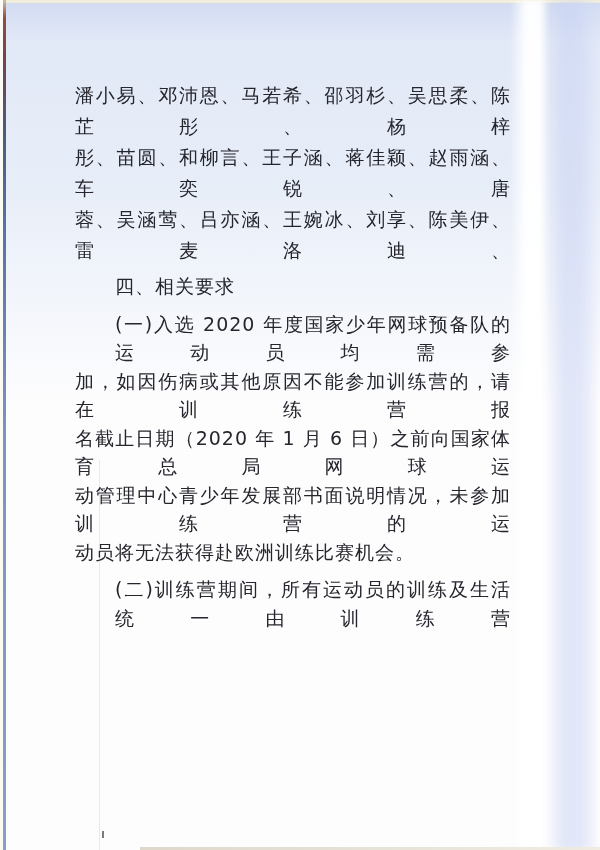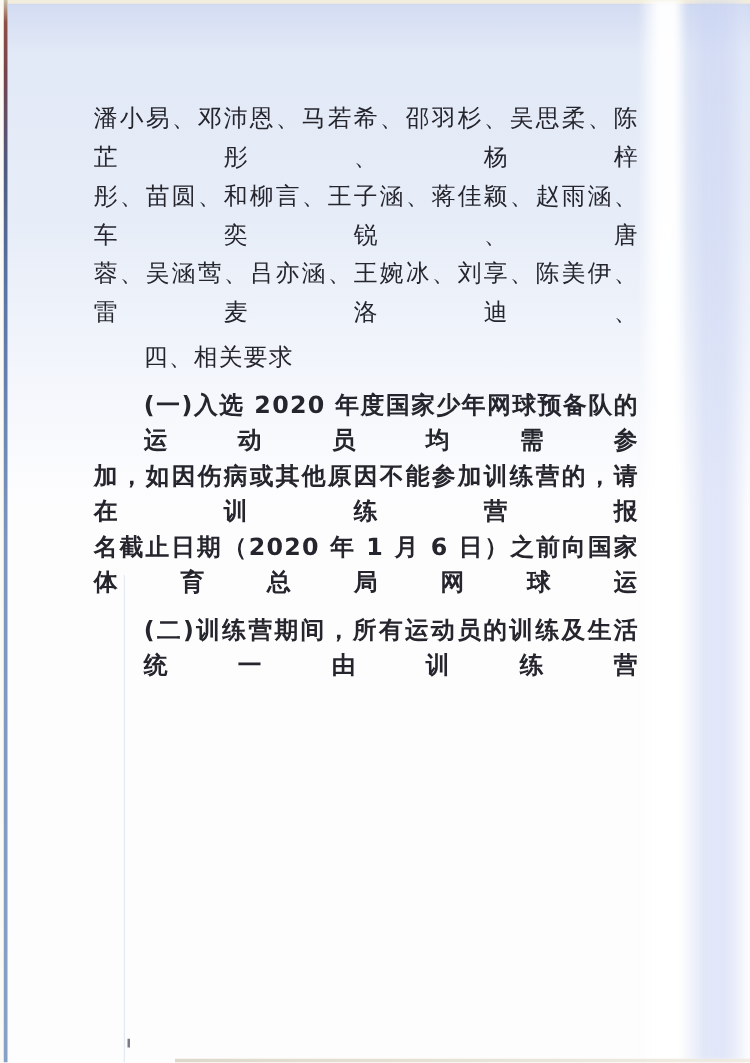--- a/index.html
+++ b/index.html
@@ -33,21 +33,21 @@
   .bottom-scan-line { position: absolute; left: 140px; right: 0; bottom: 0; height: 3px; opacity: .85;
                     background: linear-gradient(90deg, #d8d2c1, #e3dfd1 55%, #efeade); }
   .ink-speck      { position: absolute; left: 102px; top: 831px; width: 2px; height: 7px;
                     background: #5a5a66; opacity: .8; }
 
   
   .content { position: absolute; left: 75px; top: 80px; width: 436px;
              color: #25252d; font-size: 19px; letter-spacing: 1px; }
   .nline { line-height: 31px; text-align: justify; text-align-last: justify; }
   .nline.last { text-align-last: left; }
-  .pline { line-height: 28.5px; text-align: justify; text-align-last: justify; font-weight: bold; }
+  .pline { line-height: 28.5px; text-align: justify; text-align-last: justify; }
   .pline.first { padding-left: 40px; box-sizing: border-box; }
   .pline.last { text-align-last: left; }
   .heading { line-height: 28.5px; padding-left: 40px; margin-top: 6px; }
   .para { margin-top: 9px; }
 </style>
 </head>
 <body>
 
 <div class="scan-page">
 
@@ -68,20 +68,22 @@
       <div class="nline">彤、苗圆、和柳言、王子涵、蒋佳颖、赵雨涵、车奕锐、唐</div>
       <div class="nline">蓉、吴涵莺、吕亦涵、王婉冰、刘享、陈美伊、雷麦洛迪、</div>
     </div>
 
     <div class="heading">四、相关要求</div>
 
     <div class="para">
       <div class="pline first">(一)入选 2020 年度国家少年网球预备队的运动员均需参</div>
       <div class="pline">加，如因伤病或其他原因不能参加训练营的，请在训练营报</div>
       <div class="pline">名截止日期（2020 年 1 月 6 日）之前向国家体育总局网球运</div>
+      <div class="pline">动管理中心青少年发展部书面说明情况，未参加训练营的运</div>
+      <div class="pline last">动员将无法获得赴欧洲训练比赛机会。</div>
     </div>
 
     <div class="para">
       <div class="pline first">(二)训练营期间，所有运动员的训练及生活统一由训练营</div>
 
     </div>
 
   </div>
 </div>
 

